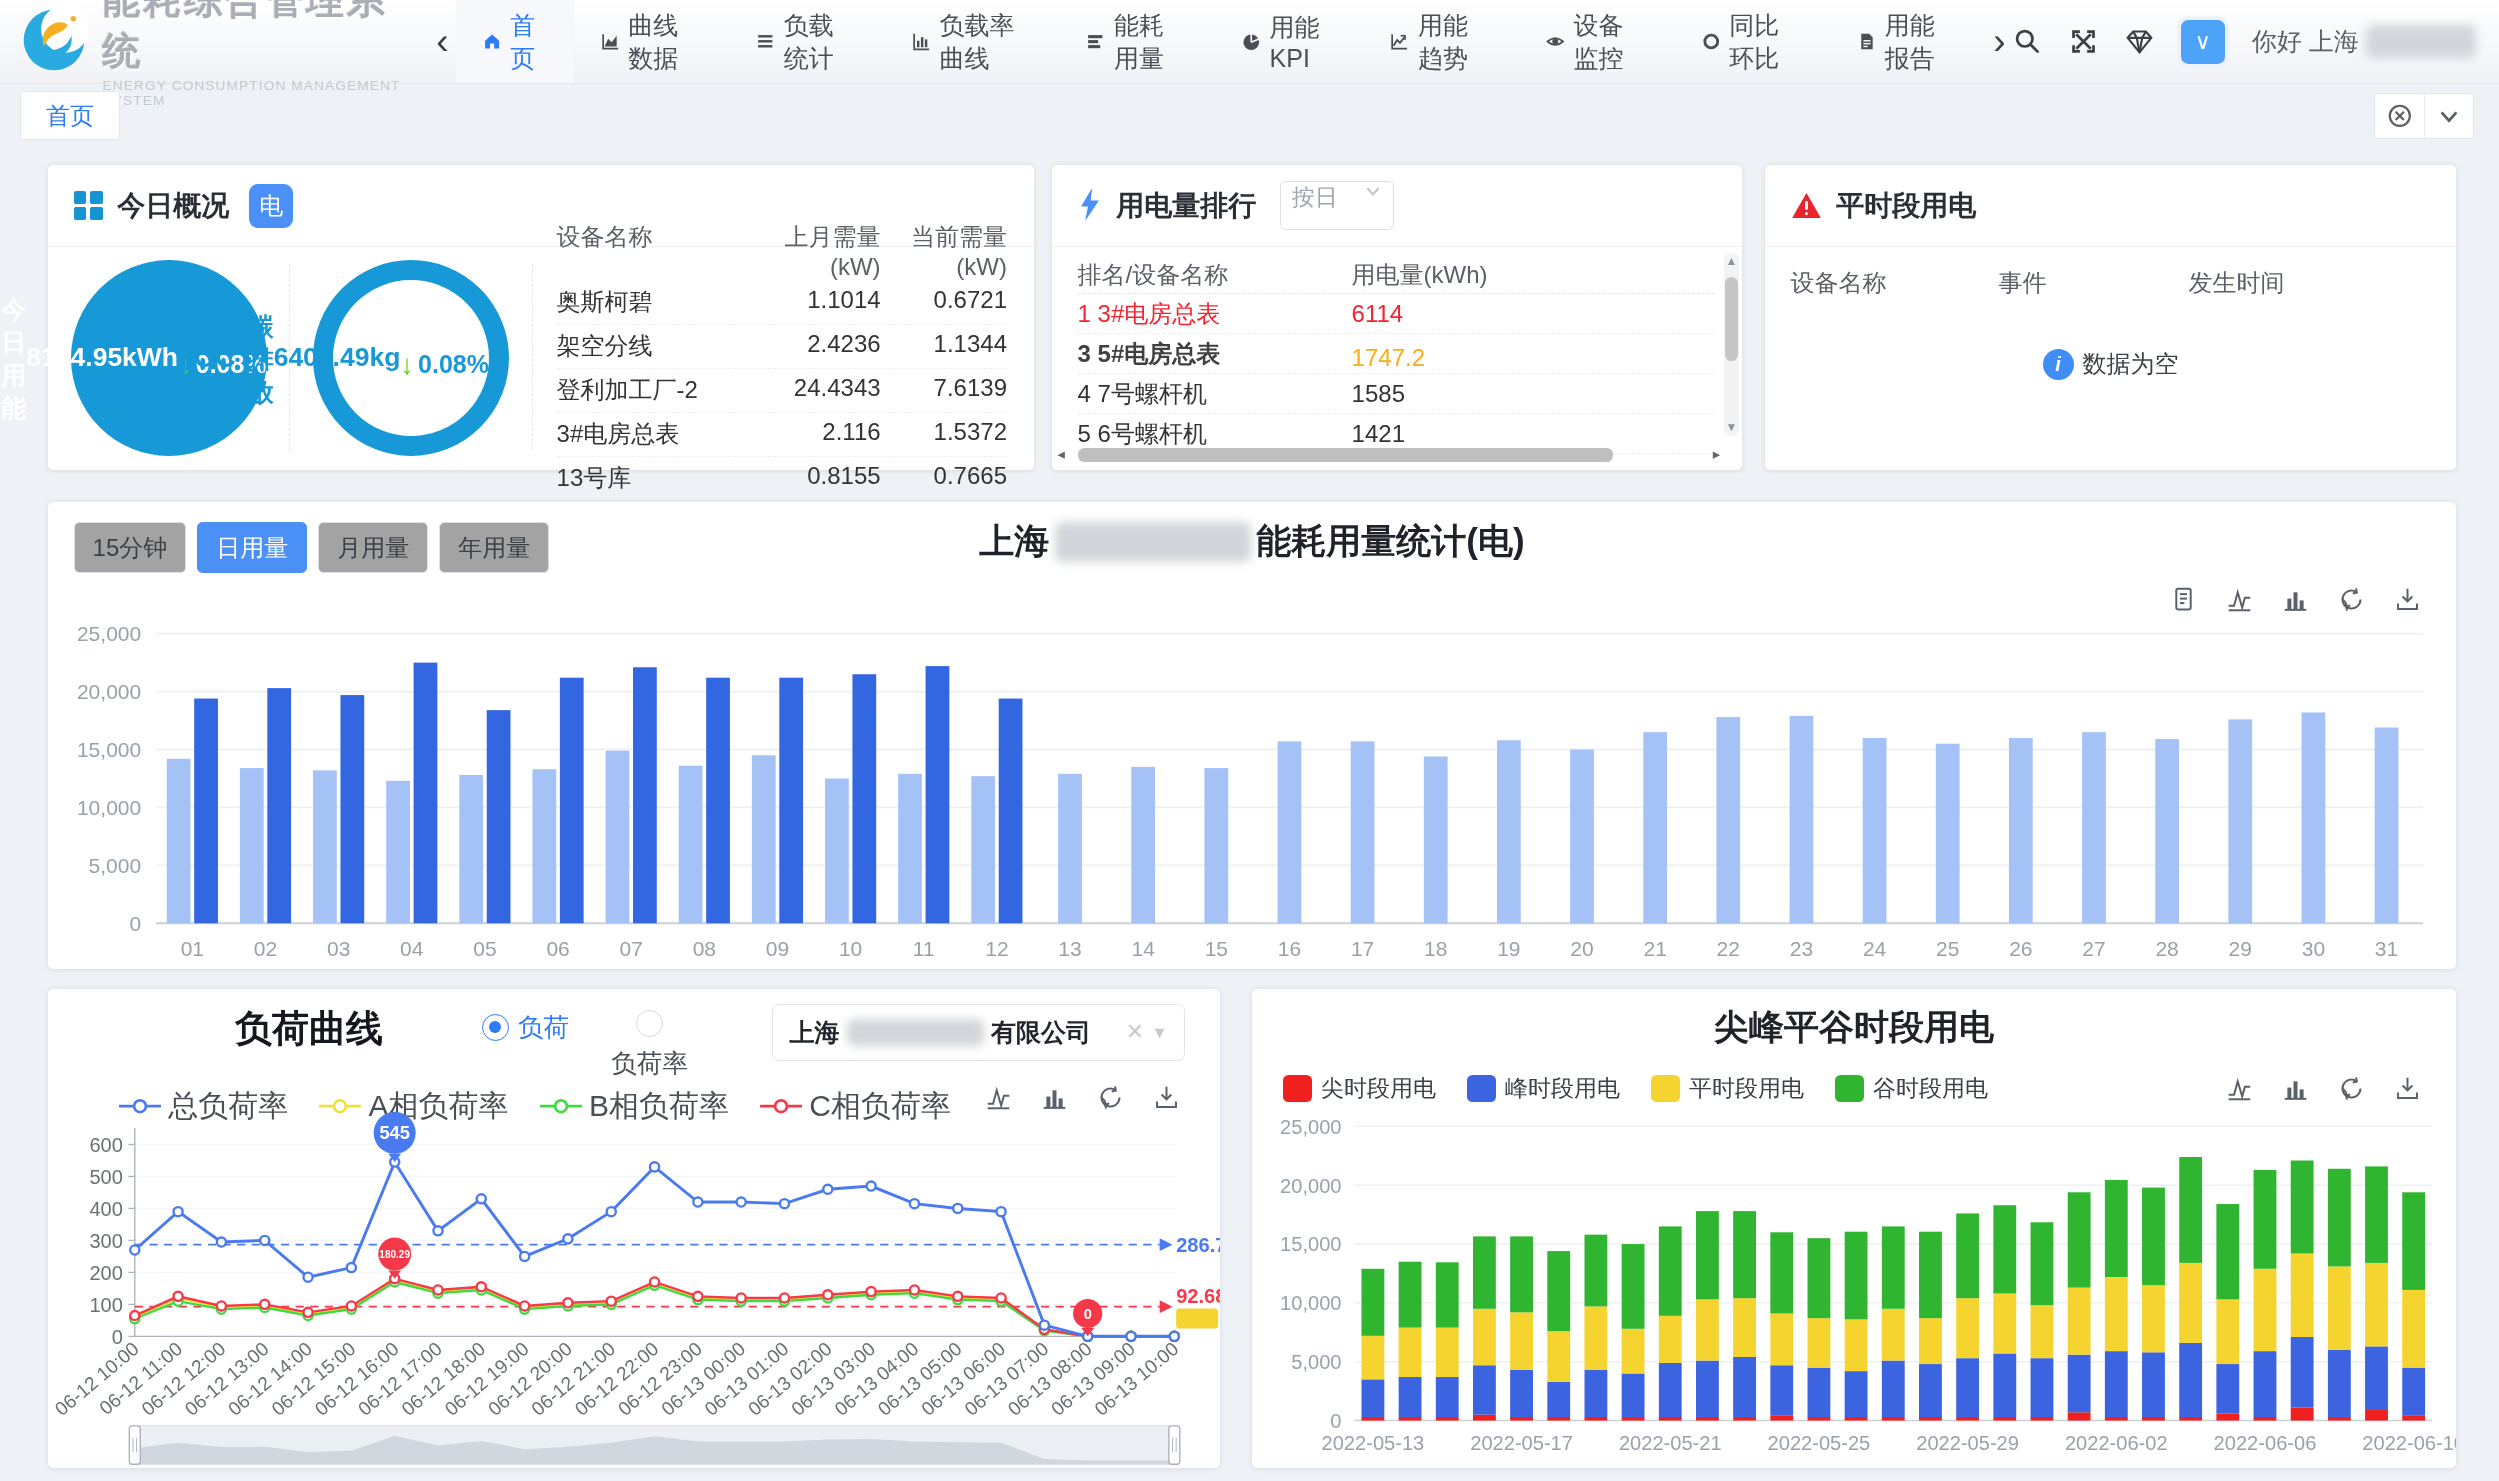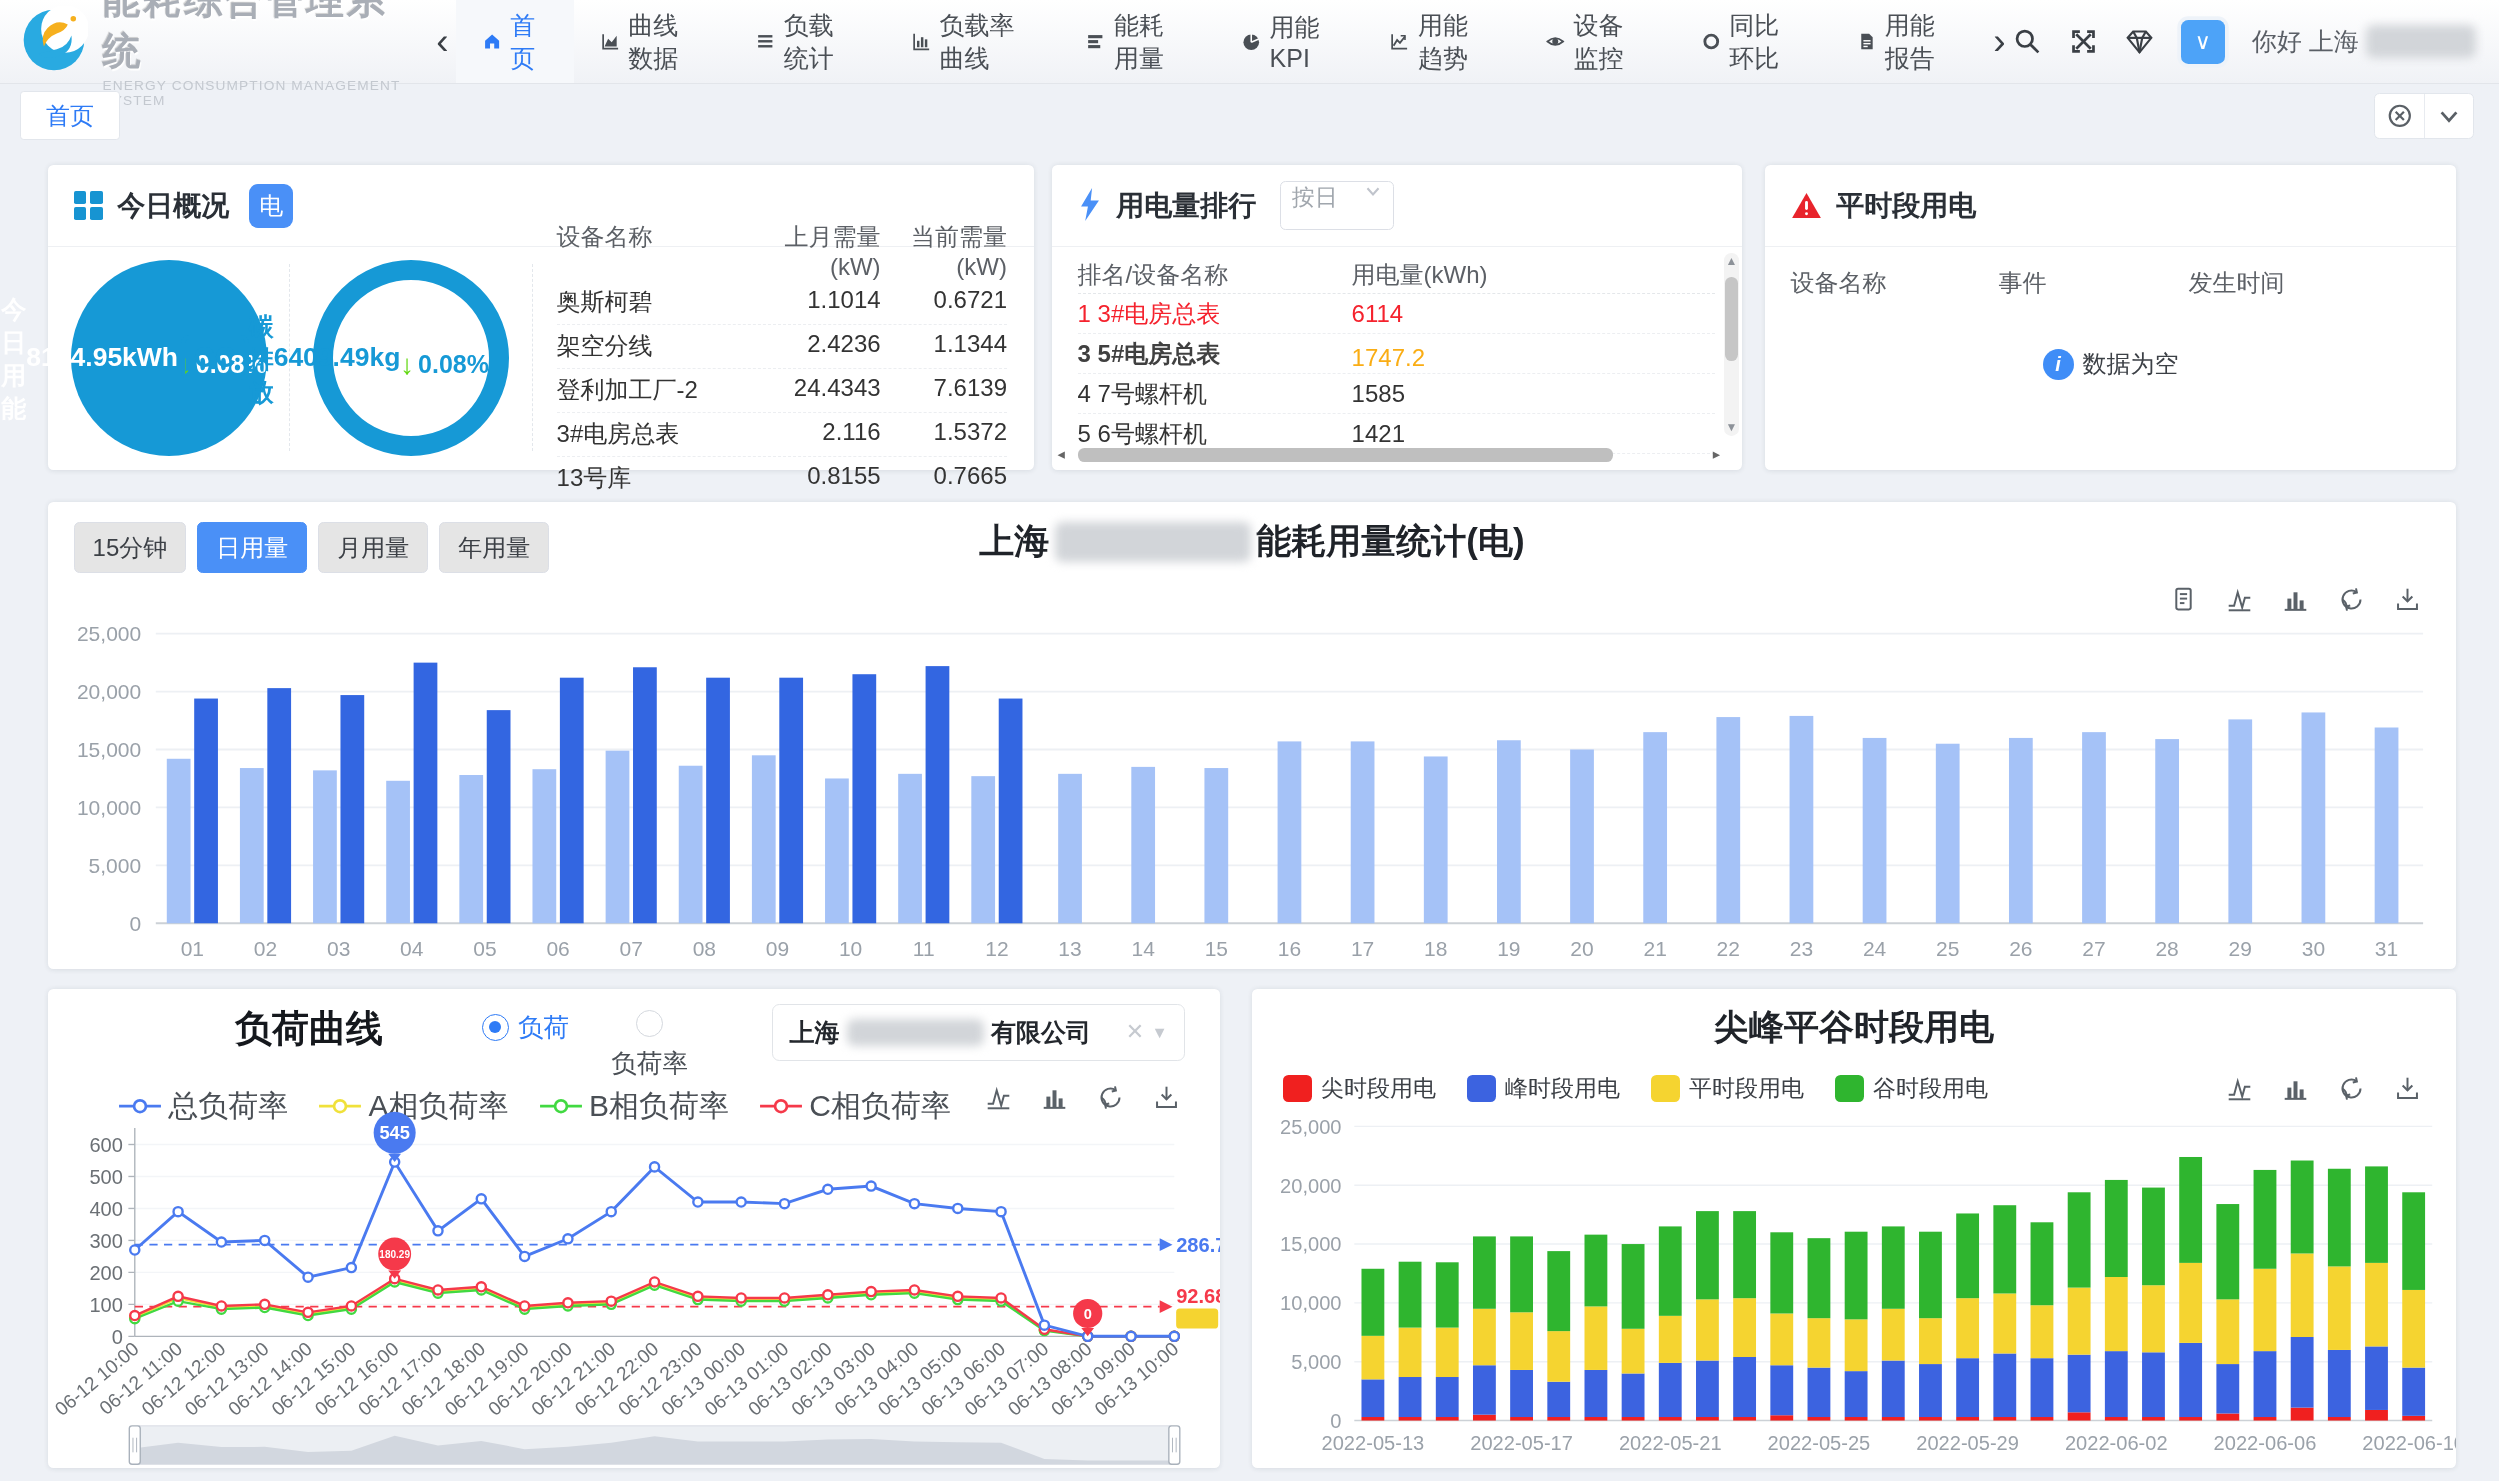--- a/index.html
+++ b/index.html
@@ -87,21 +87,21 @@
   .alarm-cols { display:flex; font-size:24px; color:#5c6066; padding:20px 0 0 25.6px; }
   .al-c1 { width:208px; } .al-c2 { width:190px; } .al-c3 { width:201px; }
   .alarm-empty { position:absolute; left:0; right:0; top:183px; display:flex; justify-content:center; align-items:center;
                  gap:9px; font-size:24px; color:#3c4046; }
   .info-dot { width:31px; height:31px; border-radius:50%; background:#3f8df7; color:#fff; font-size:20px; font-weight:bold;
               font-style:italic; display:flex; align-items:center; justify-content:center; }
   .warn-tri { width:31px; height:27px; }
 
   
   .usage-btns { position:absolute; left:25.6px; top:20px; display:flex; gap:11px; }
-  .u-btn { height:51px; padding:0 18px; font-size:24px; border:0.9px solid #dcdfe6; border-radius:5.5px; background:#e5e5e5;
+  .u-btn { height:51px; padding:0 18px; font-size:24px; border:0.9px solid #dcdfe6; border-radius:5.5px; background:#a3a3a3;
            color:#3c4046; display:flex; align-items:center; cursor:pointer; }
   .u-btn.active { background:#4a90f7; border-color:#4a90f7; color:#fff; }
   .chart-title { position:absolute; left:0; right:0; top:16.4px; display:flex; justify-content:center; align-items:center;
                  gap:5.5px; font-size:35px; font-weight:bold; color:#1f2329; }
   .toolbar { position:absolute; display:flex; gap:29px; }
   #card-usage .toolbar { right:35px; top:84px; }
   .tool-icon { width:27px; height:27px; cursor:pointer; }
 
   
   .load-title { position:absolute; left:187px; top:14.6px; font-size:37px; font-weight:bold; color:#15181d; }

